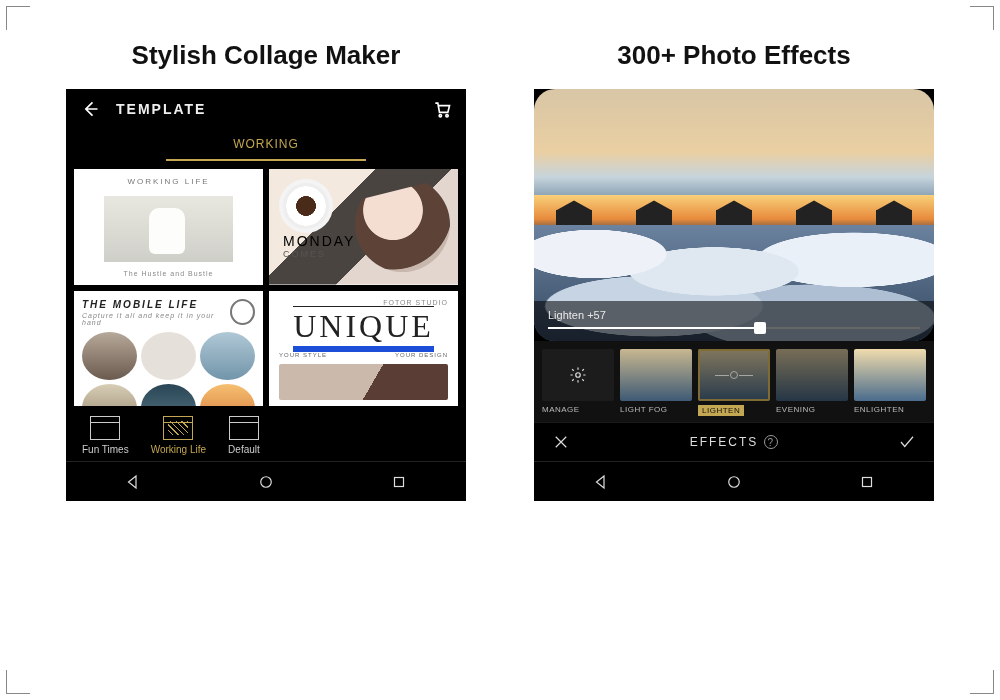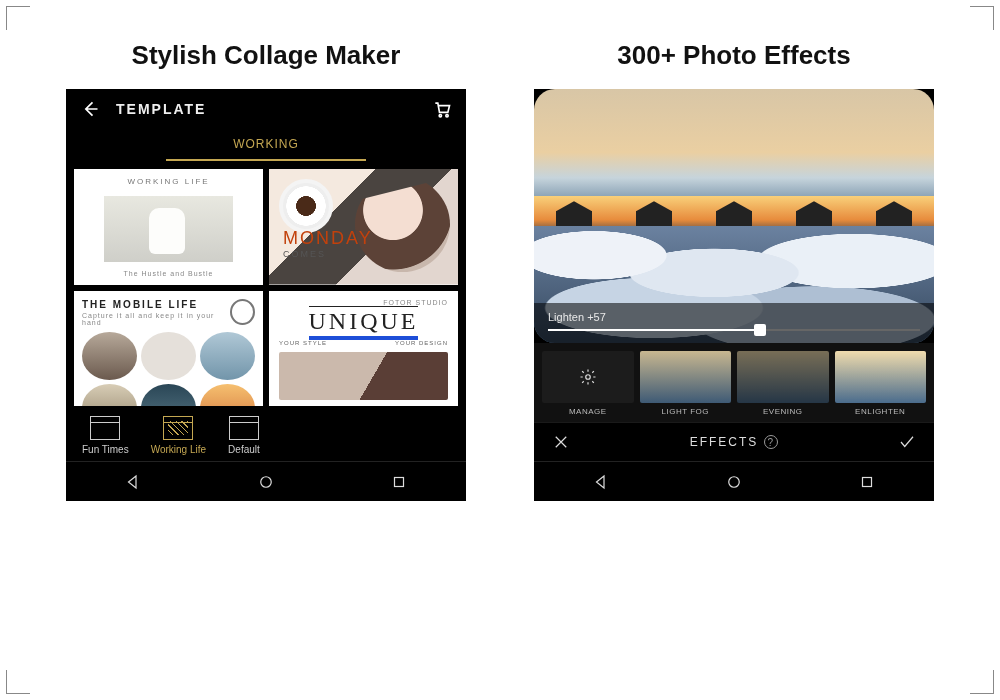--- a/index.html
+++ b/index.html
@@ -72,38 +72,38 @@
     position: absolute; right: 8px; top: 8px; width: 95px; height: 95px; border-radius: 50%;
     background: radial-gradient(circle at 40% 35%, #f4ded2 0 35%, #5c4237 36% 70%, #c8b7ac 71% 100%);
     clip-path: polygon(0 25%, 100% 0, 100% 100%, 0 100%);
   }
   .tpl2 .cup {
     position: absolute; left: 10px; top: 10px; width: 54px; height: 54px; border-radius: 50%;
     background: radial-gradient(circle at 50% 50%, #4a2a18 0 30%, #fff 31% 60%, #eee 61% 100%);
     border: 4px solid #f4f4f4;
   }
   .tpl2 .txt { position: absolute; left: 14px; bottom: 26px; }
-  .tpl2 .txt .m1 { font-size: 18px; letter-spacing: 2px; color:#c2410c; }
+  .tpl2 .txt .m1 { font-size: 14px; letter-spacing: 2px; color:#000000; }
   .tpl2 .txt .m2 { font-size: 9px; letter-spacing: 2px; color:#555; }
 
   
-  .tpl3 .head-row { display:flex; width:100%; align-items:flex-start; justify-content:space-between; }
+  .tpl3 .head-row { display:flex; width:100%; align-items:flex-start; justify-content:space-between;font-style:italic; }
   .tpl3 .mini-grid { display:grid; grid-template-columns: repeat(3,1fr); gap:4px; width:100%; margin-top:6px; }
   .tpl3 .mini { height:48px; border-radius:50%; }
   .m-a{background:linear-gradient(#b7a99a,#6b5a4e);}
   .m-b{background:#e5e0da;}
   .m-c{background:linear-gradient(#b0c8d6,#7295aa);}
   .m-d{border-radius:4px;background:linear-gradient(#d8cdb6,#8d8066);}
   .m-e{border-radius:4px;background:linear-gradient(#2a4656,#5a7a88);}
   .m-f{border-radius:4px;background:linear-gradient(#f6c070,#d07038);}
   .ring { width:26px;height:26px;border:2px solid #777;border-radius:50%; }
 
   
   .tpl4 { padding: 6px 10px; }
-  .tpl4 .unique { font-family: Georgia, serif; font-size: 24px; letter-spacing: 3px; text-align:center; border-top:1px solid #222; border-bottom:4px solid #1d4ed8; padding:1px 0; }
+  .tpl4 .unique { font-family: Georgia, serif; font-size: 32px; letter-spacing: 3px; text-align:center; border-top:1px solid #222; border-bottom:6px solid #1d4ed8; padding:1px 0; }
   .tpl4 .wide { width:100%; height:90px; margin-top:6px;
     background: linear-gradient(120deg,#cbb9ac 0 55%,#5a3e36 55% 100%); border-radius:2px; }
   .tpl4 .ys { font-size:6px; letter-spacing:1px; color:#666; text-align:center; display:flex; justify-content:space-between; }
 
   
   .theme-bar { display:flex; gap:22px; padding:10px 16px 6px; align-items:center; }
   .theme { display:flex; flex-direction:column; align-items:center; gap:4px; font-size:10px; color:#ccc; }
   .theme.active { color:#c4a752; }
   .theme .sq { width:30px; height:24px; border:1.5px solid currentColor; position:relative; }
   .theme .sq::before { content:""; position:absolute; top:5px; left:0; right:0; height:1px; background:currentColor; }
@@ -139,21 +139,21 @@
       linear-gradient(#6b82a0,#35485f);
   }
 
   .slider-wrap { position:absolute; left:0; right:0; bottom:0; padding:8px 14px 12px; background:rgba(0,0,0,.55); }
   .slider-label { font-size:11px; color:#e8e8e8; margin-bottom:6px; }
   .slider-track { height:2px; background:#666; position:relative; }
   .slider-fill  { position:absolute; left:0; top:0; bottom:0; background:#fff; }
   .slider-thumb { position:absolute; top:-5px; width:12px; height:12px; background:#fff; border-radius:2px; transform:translateX(-50%); }
 
   .fx-row { display:flex; gap:6px; padding:8px 8px 6px; background:#111; }
-  .fx { flex:1; display:flex; flex-direction:column; align-items:center; gap:4px; }
+  .fx { flex:1; display:flex; flex-direction:column; align-items:flex-start; gap:4px; }
   .fx-th { width:100%; height:52px; background:linear-gradient(#c8b790,#3e5a75); position:relative; border-radius:2px; }
   .fx.active .fx-th { outline:2px solid #c4a752; outline-offset:-2px; }
   .fx.active .fx-th::after{content:"";position:absolute;inset:0;background:rgba(0,0,0,.35);}
   .fx.active .fx-dot{position:absolute;left:50%;top:50%;width:8px;height:8px;border:1.5px solid #fff;border-radius:50%;transform:translate(-50%,-50%);}
   .fx.active .fx-dot::before,.fx.active .fx-dot::after{content:"";position:absolute;top:50%;width:14px;height:1px;background:#fff;}
   .fx.active .fx-dot::before{left:-16px;} .fx.active .fx-dot::after{right:-16px;}
   .fx-lab { font-size:8px; letter-spacing:.5px; color:#bbb; }
   .fx.active .fx-lab { background:#c4a752; color:#111; padding:1px 4px; }
   .fx.manage .fx-th { background:#1c1c1c; display:flex; align-items:center; justify-content:center; }
 
@@ -300,20 +300,26 @@
                 <circle cx="12" cy="12" r="3"></circle>
                 <path d="M12 2v3M12 19v3M4.2 4.2l2.1 2.1M17.7 17.7l2.1 2.1M2 12h3M19 12h3M4.2 19.8l2.1-2.1M17.7 6.3l2.1-2.1"></path>
               </svg>
           </div>
           <span class="fx-lab">MANAGE</span>
         </div>
         <div class="fx">
           <div class="fx-th"></div>
           <span class="fx-lab">LIGHT FOG</span>
         </div>
+        <div class="fx active">
+          <div class="fx-th">
+              <span class="fx-dot"></span>
+            </div>
+          <span class="fx-lab">LIGHTEN</span>
+        </div>
         <div class="fx">
           <div class="fx-th" style="filter:brightness(.6)"></div>
           <span class="fx-lab">EVENING</span>
         </div>
         <div class="fx">
           <div class="fx-th" style="filter:brightness(1.2)"></div>
           <span class="fx-lab">ENLIGHTEN</span>
         </div>
       </div>
 

